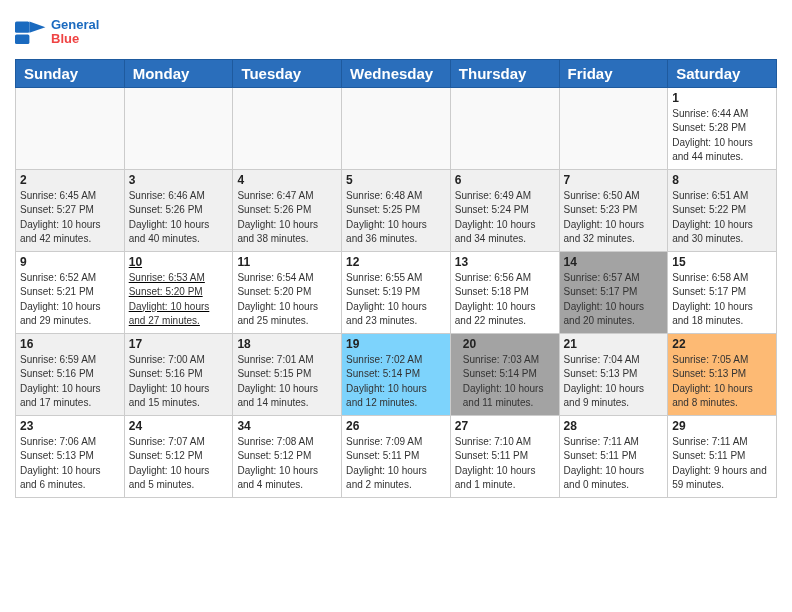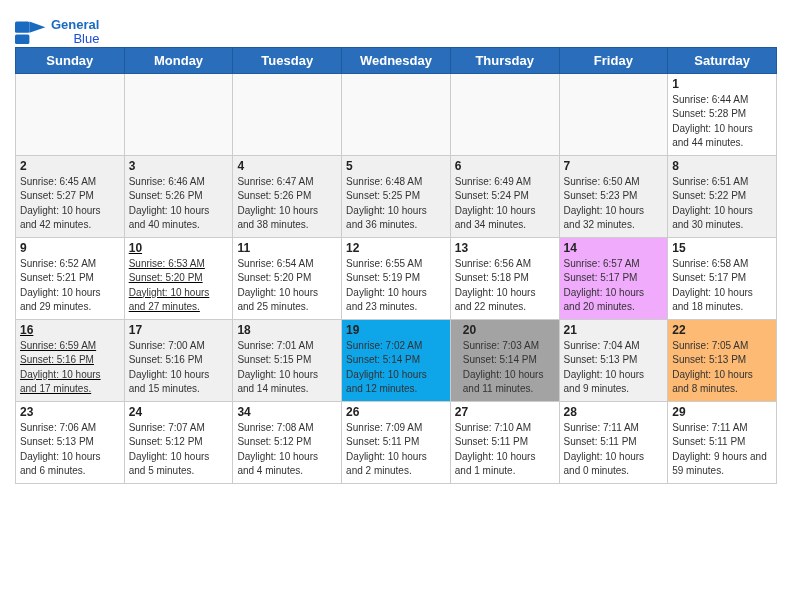--- a/index.html
+++ b/index.html
@@ -7,22 +7,21 @@
       font-family: Arial, sans-serif;
       background: #fff;
       width: 792px;
       min-height: 612px;
       padding: 10px 15px 15px 15px;
     }
     .header-area {
       display: flex;
       align-items: flex-start;
       justify-content: space-between;
-      margin-bottom: 0;
-      text-align: right;
+      margin-bottom: 12px;
     }
     .logo {
       display: flex;
       align-items: center;
       gap: 4px;
       margin-top: 8px;
     }
     .logo-text {
       font-size: 13px;
       color: #333;
@@ -51,25 +50,25 @@
       margin-top: 2px;
     }
     .calendar {
       width: 100%;
       border-collapse: collapse;
       border: 1px solid #ccc;
     }
     .calendar th {
       background: #2a6ebb;
       color: #fff;
-      font-size: 13px;
-      font-weight: bold;
-      padding: 5px 0;
+      font-size: 15px;
+      font-weight: bold;
+      padding: 5px 8px;
       border: 1px solid #1e5a9e;
-      text-align: center;
+      text-align: left;
     }
     .calendar td {
       border: 1px solid #ccc;
       vertical-align: top;
       padding: 3px 4px 4px 4px;
       width: calc(100% / 7);
       background: #fff;
     }
     .calendar tr:nth-child(even) td {
       background: #f5f5f5;
@@ -104,21 +103,21 @@
 
 <div class="header-area">
   <div class="logo">
     <svg class="logo-icon" viewBox="0 0 40 34" xmlns="http://www.w3.org/2000/svg">
       <rect x="0" y="4" width="18" height="14" rx="2" fill="#1a6abf"></rect>
       <polygon points="18,4 38,11 18,18" fill="#1a6abf"></polygon>
       <rect x="0" y="20" width="18" height="12" rx="2" fill="#1a6abf"></rect>
     </svg>
     <div class="logo-text">
       <div><span>General</span></div>
-      <div><span style="color:#1d4ed8;font-weight:normal;">Blue</span></div>
+      <div><span style="color:#ef4444;font-weight:bold;">Blue</span></div>
     </div>
   </div>
   <div class="title-block">
     <div class="month-title"></div>
     <div class="location"></div>
   </div>
 </div>
 
 <table class="calendar">
   <thead>
@@ -189,43 +188,43 @@
           <div class="day-info">Sunrise: 6:54 AM<br>Sunset: 5:20 PM<br>Daylight: 10 hours and 25 minutes.</div>
         </td>
         <td style="background: rgb(255, 255, 255);">
           <span class="day-number">12</span>
           <div class="day-info">Sunrise: 6:55 AM<br>Sunset: 5:19 PM<br>Daylight: 10 hours and 23 minutes.</div>
         </td>
         <td style="background: rgb(255, 255, 255);">
           <span class="day-number">13</span>
           <div class="day-info">Sunrise: 6:56 AM<br>Sunset: 5:18 PM<br>Daylight: 10 hours and 22 minutes.</div>
         </td>
-        <td style="background: #f0abfc;">
+        <td style="background: #a3a3a3;">
           <span class="day-number">14</span>
           <div class="day-info">Sunrise: 6:57 AM<br>Sunset: 5:17 PM<br>Daylight: 10 hours and 20 minutes.</div>
         </td>
         <td style="background: rgb(255, 255, 255);">
           <span class="day-number">15</span>
           <div class="day-info">Sunrise: 6:58 AM<br>Sunset: 5:17 PM<br>Daylight: 10 hours and 18 minutes.</div>
         </td>
       </tr>
       <tr>
-        <td style="background: rgb(240, 240, 240); text-decoration: underline;">
+        <td style="background: rgb(240, 240, 240);">
           <span class="day-number">16</span>
           <div class="day-info">Sunrise: 6:59 AM<br>Sunset: 5:16 PM<br>Daylight: 10 hours and 17 minutes.</div>
         </td>
         <td style="background: rgb(240, 240, 240);">
           <span class="day-number">17</span>
           <div class="day-info">Sunrise: 7:00 AM<br>Sunset: 5:16 PM<br>Daylight: 10 hours and 15 minutes.</div>
         </td>
         <td style="background: rgb(240, 240, 240);">
           <span class="day-number">18</span>
           <div class="day-info">Sunrise: 7:01 AM<br>Sunset: 5:15 PM<br>Daylight: 10 hours and 14 minutes.</div>
         </td>
-        <td style="background: #0ea5e9; margin-top: 33px;">
+        <td style="background: #7dd3fc; margin-top: 33px;">
           <span class="day-number">19</span>
           <div class="day-info">Sunrise: 7:02 AM<br>Sunset: 5:14 PM<br>Daylight: 10 hours and 12 minutes.</div>
         </td>
         <td style="background: #a3a3a3; padding-left: 12px;">
           <span class="day-number">20</span>
           <div class="day-info">Sunrise: 7:03 AM<br>Sunset: 5:14 PM<br>Daylight: 10 hours and 11 minutes.</div>
         </td>
         <td style="background: rgb(240, 240, 240); margin-left: 25px;">
           <span class="day-number">21</span>
           <div class="day-info">Sunrise: 7:04 AM<br>Sunset: 5:13 PM<br>Daylight: 10 hours and 9 minutes.</div>

